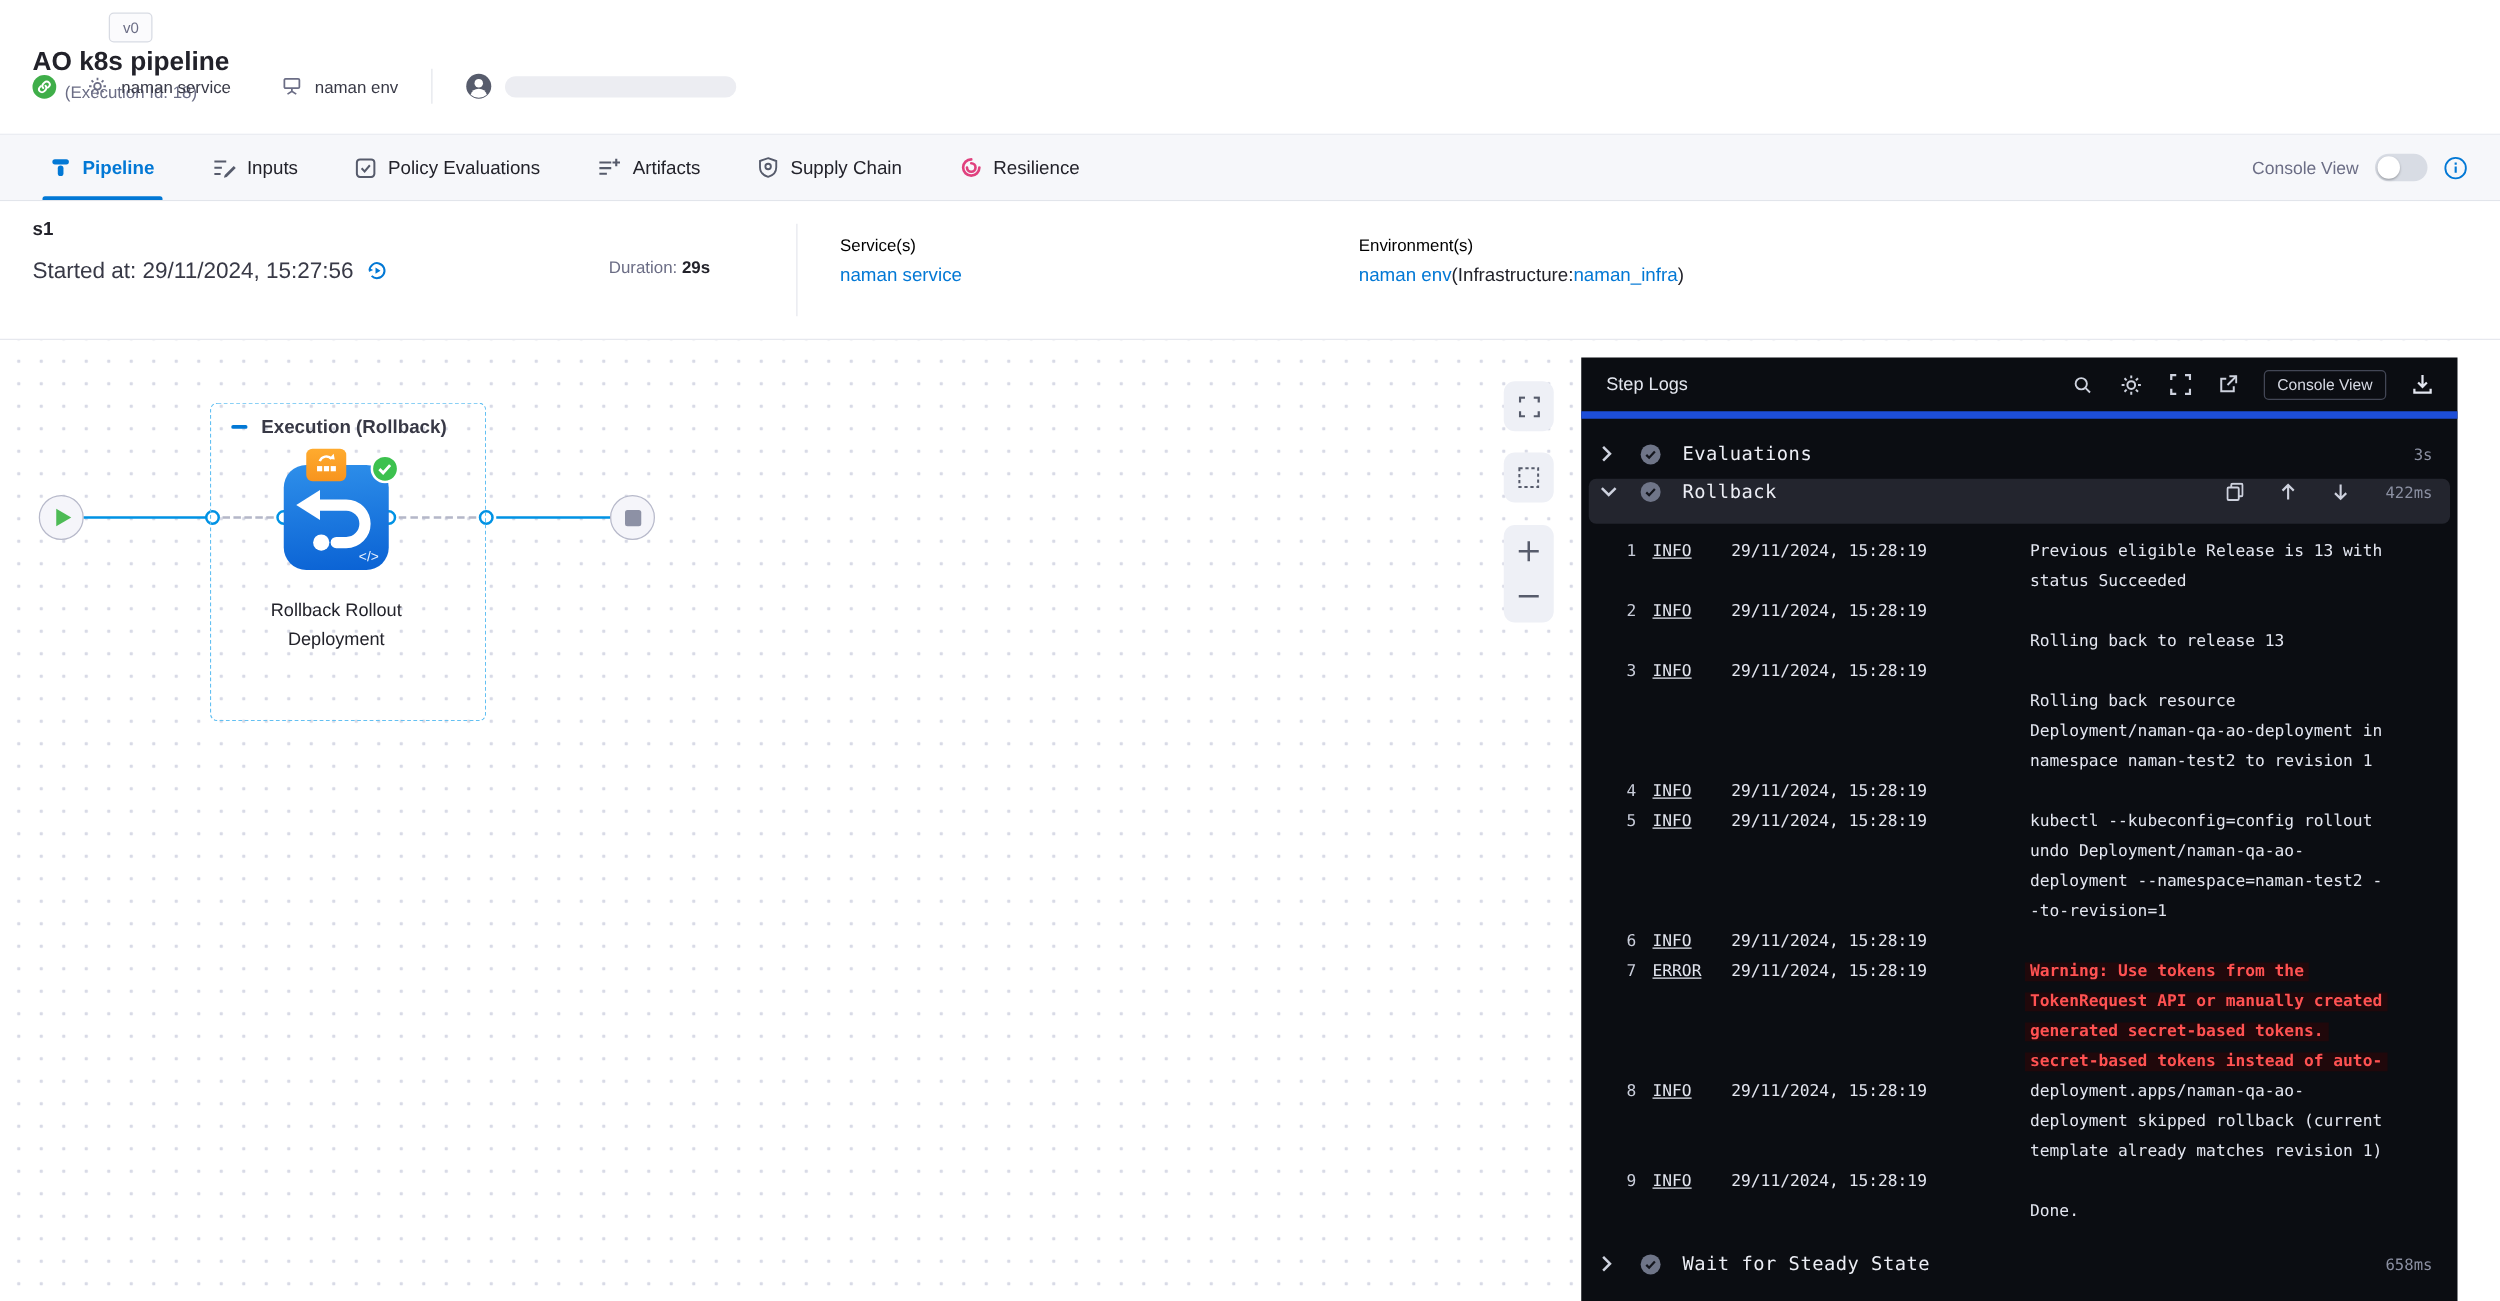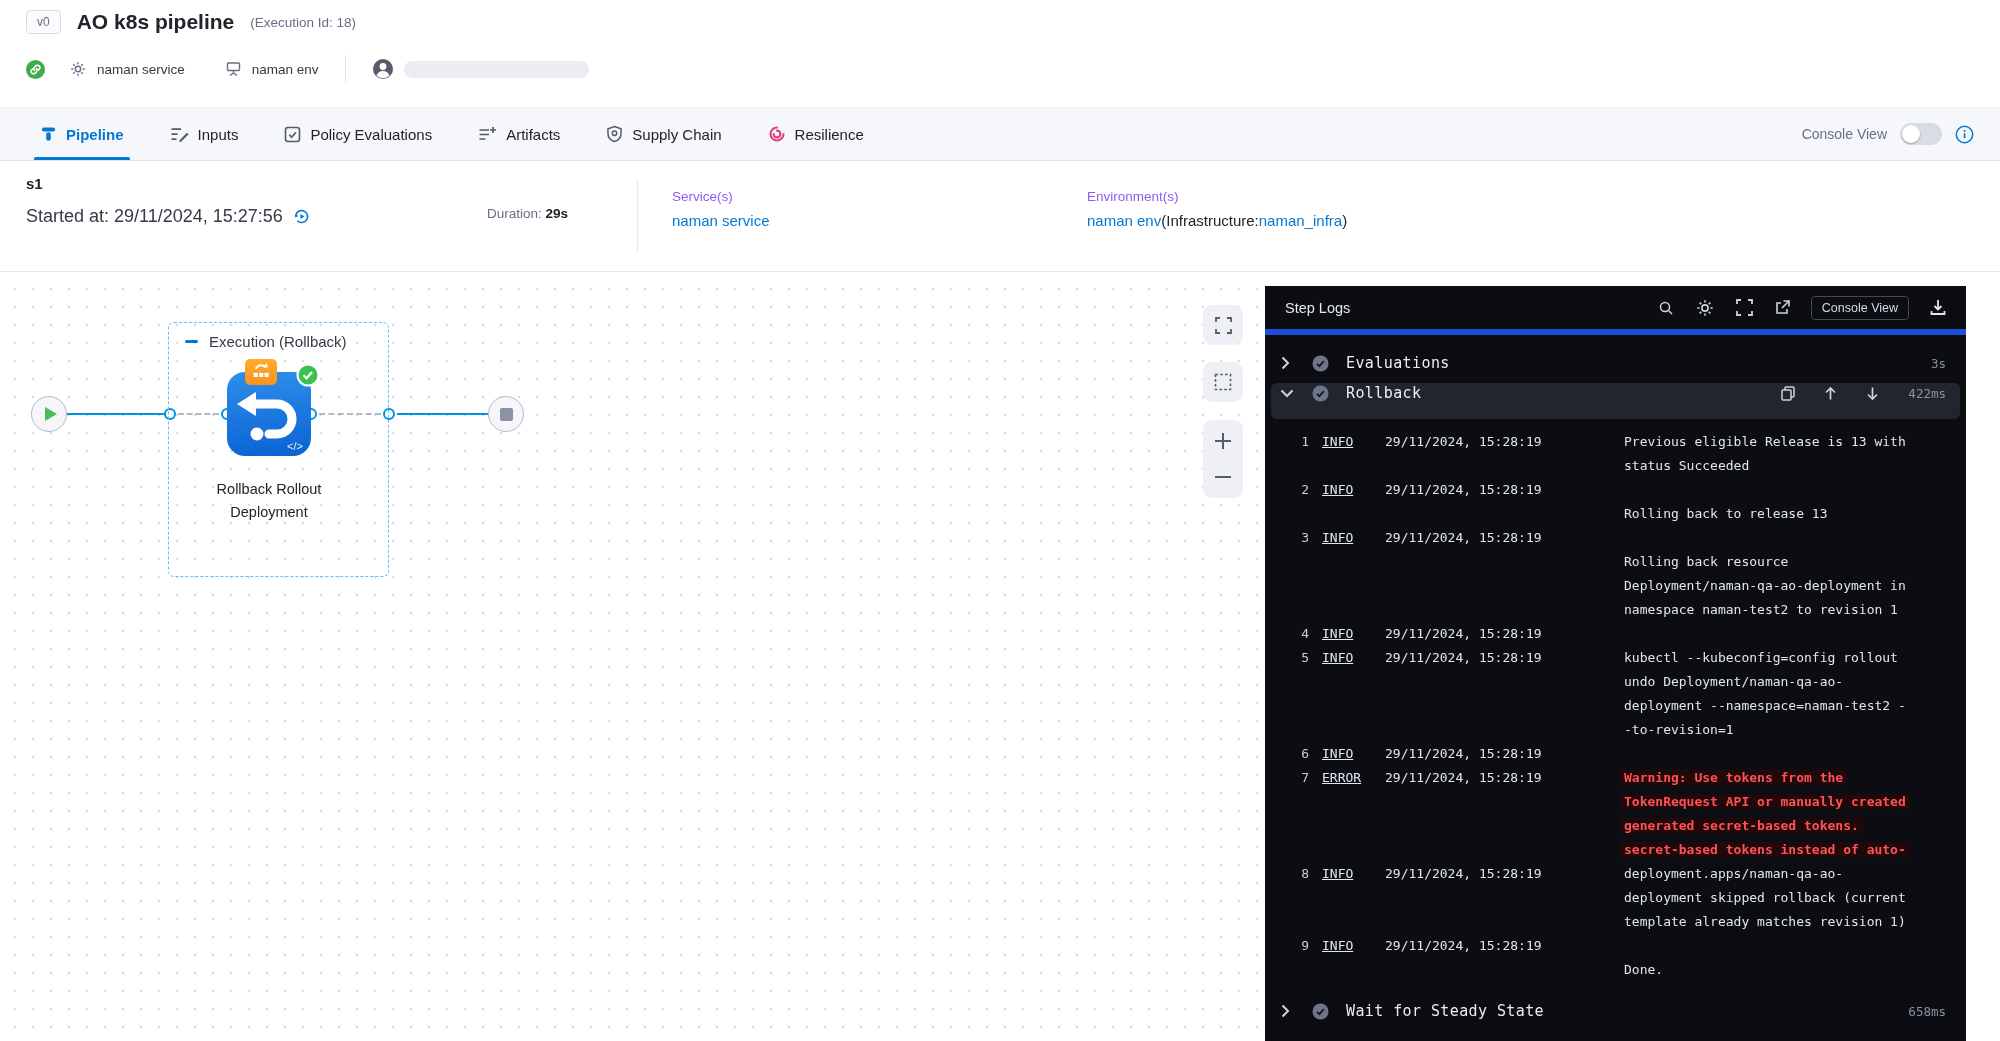--- a/index.html
+++ b/index.html
@@ -1,21 +1,21 @@
 <!DOCTYPE html>
 <html><head>
 <meta charset="utf-8">
 <style>
   * { margin:0; padding:0; box-sizing:border-box; }
   html,body { width:2000px; height:1041px; background:#fff; overflow:hidden;
               font-family:"Liberation Sans",sans-serif; }
 
   
   .header { position:absolute; left:0; top:0; width:2000px; height:107px; background:#fff; }
-  .h-row1 { position:absolute; left:26px; top:10px; display:flex; align-items:center; gap:16px; }
+  .h-row1 { position:absolute; left:26px; top:10px; display:flex; align-items:center; gap:4px;flex-direction:column; }
   .badge-v0 { border:1px solid #d8dbe3; border-radius:4px; padding:4px 10px; font-size:12px;
               color:#6b6d85; background:#fbfbfd; }
   .title { font-size:21px; font-weight:700; color:#22222a; }
   .exec-id { font-size:13.5px; color:#6b6d85; }
   .h-row2 { position:absolute; left:26px; top:56px; height:26px; display:flex; align-items:center;
             gap:10px; font-size:13.5px; color:#383946; }
   .green-dot { width:19px; height:19px; border-radius:50%; background:#3fae49; display:flex;
                align-items:center; justify-content:center; }
   .hdiv { width:1px; height:28px; background:#e4e6ec; margin:0 16px; }
   .redacted { width:185px; height:17px; background:#ecedf2; border-radius:9px; }
@@ -37,39 +37,39 @@
   
   .stagebar { position:absolute; left:0; top:161px; width:2000px; height:111px; background:#fff;
               border-bottom:1px solid #e6e8ee; }
   .stage-name { position:absolute; left:26px; top:14px; font-size:15px; font-weight:700; color:#22222a; }
   .started { position:absolute; left:26px; top:45px; font-size:18px; color:#383946;
              display:flex; align-items:center; gap:9px; }
   .duration { position:absolute; left:487px; top:45px; font-size:13.5px; color:#6b6d85; }
   .duration b { color:#22222a; }
   .sdiv { position:absolute; left:637px; top:18px; width:1px; height:74px; background:#e6e8ee; }
   .col { position:absolute; top:28px; }
-  .col .lbl { font-size:13.5px; color:#8b5cf6; margin-bottom:8px; }
+  .col .lbl { font-size:13.5px; color:#000000; margin-bottom:8px; }
   .col .val { font-size:15px; color:#22222a; }
   .link { color:#0278d5; cursor:pointer; }
 
   
   .canvas { position:absolute; left:0; top:272px; width:1966px; height:769px; background:#fff;
             background-image:radial-gradient(circle,#d8dae6 1.4px,transparent 1.6px);
             background-size:18px 18px; background-position:6px 8px; overflow:hidden; }
   .node-circle { position:absolute; width:36px; height:36px; border-radius:50%; background:#f5f5fa;
                  border:1.5px solid #b7b9ca; display:flex; align-items:center; justify-content:center; }
   .play-tri { width:0; height:0; border-left:12px solid #4dbb55; border-top:7px solid transparent;
               border-bottom:7px solid transparent; margin-left:4px; }
   .stop-sq { width:13px; height:13px; background:#8d91a5; border-radius:2px; }
   .line { position:absolute; top:141px; height:2px; background:#0092e4; }
   .dash { position:absolute; top:141px; height:0; border-top:2px dashed #b4b7c8; }
   .conn { position:absolute; top:136px; width:12px; height:12px; border-radius:50%; background:#fff;
           border:2px solid #0092e4; }
   .group-box { position:absolute; left:168px; top:50px; width:221px; height:255px;
-               border:1.6px dashed #63c0f2; border-radius:6px; }
+               border:1.6px dashed #63c0f2; border-radius:6px;font-weight:bold; }
   .group-head { position:absolute; left:16px; top:10px; display:flex; align-items:center; gap:11px; }
   .minus-bar { width:13px; height:3px; background:#0278d5; border-radius:2px; cursor:pointer; }
   .group-lbl { font-size:15px; color:#383946; }
   .step-node { position:absolute; left:227px; top:100px; width:84px; height:84px; border-radius:18px;
                background:linear-gradient(175deg,#2e8fea,#0a62d4); cursor:pointer; }
   .orange-badge { position:absolute; left:18px; top:-13px; width:32px; height:26px; border-radius:5px;
                   background:linear-gradient(#ffab2e,#f7941e); display:flex; align-items:center; justify-content:center; }
   .check-badge { position:absolute; right:-9px; top:-9px; }
   .code-badge { position:absolute; right:8px; bottom:4px; font-size:11px; color:#eaf2ff; }
   .node-label { position:absolute; left:194px; top:206px; width:150px; text-align:center;

